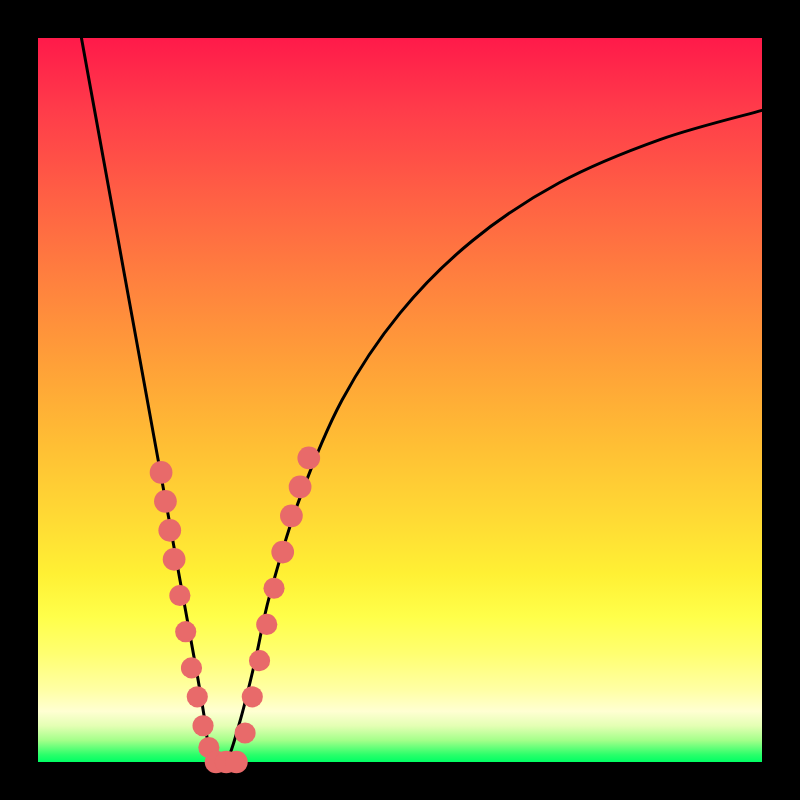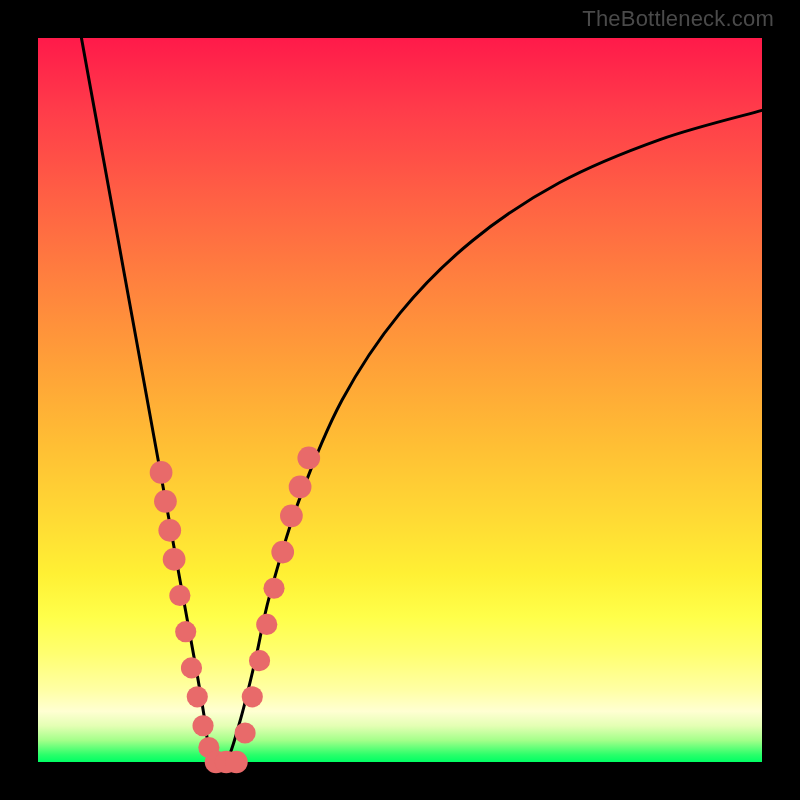--- a/index.html
+++ b/index.html
@@ -63,21 +63,20 @@
     width: 724px;
     height: 724px;
     overflow: visible;
   }
 </style>
 </head>
 <body>
 
 <div class="frame">
 
-  <div class="watermark">TheBottleneck.com</div>
 
   <div class="plot-area">
     <svg class="curve" viewBox="0 0 724 724" preserveAspectRatio="none">
       <path id="curve-path" fill="none" stroke-linecap="round" stroke-linejoin="round" d="M 43.44 0.00 C 45.85 13.27, 53.09 53.09, 57.92 79.64 C 62.75 106.19, 67.57 132.73, 72.40 159.28 C 77.23 185.83, 82.05 212.37, 86.88 238.92 C 91.71 265.47, 96.53 292.01, 101.36 318.56 C 106.19 345.11, 111.01 371.65, 115.84 398.20 C 120.67 424.75, 125.49 451.29, 130.32 477.84 C 135.15 504.39, 139.97 530.93, 144.80 557.48 C 149.63 584.03, 155.66 616.61, 159.28 637.12 C 162.90 657.63, 164.11 666.08, 166.52 680.56 C 168.93 695.04, 170.14 716.76, 173.76 724.00 C 177.38 731.24, 183.41 731.24, 188.24 724.00 C 193.07 716.76, 197.89 697.45, 202.72 680.56 C 207.55 663.67, 212.37 643.15, 217.20 622.64 C 222.03 602.13, 224.44 584.03, 231.68 557.48 C 238.92 530.93, 248.57 495.94, 260.64 463.36 C 272.71 430.78, 287.19 393.37, 304.08 362.00 C 320.97 330.63, 340.28 301.67, 362.00 275.12 C 383.72 248.57, 407.85 224.44, 434.40 202.72 C 460.95 181.00, 489.91 161.69, 521.28 144.80 C 552.65 127.91, 588.85 113.43, 622.64 101.36 C 656.43 89.29, 707.11 77.23, 724.00 72.40" stroke="#000000" stroke-width="3"></path>
       <g id="markers">
           <circle cx="123.08" cy="434.40" r="11.37" fill="#e86a6a"></circle>
           <circle cx="127.42" cy="463.36" r="11.37" fill="#e86a6a"></circle>
           <circle cx="131.77" cy="492.32" r="11.37" fill="#e86a6a"></circle>
           <circle cx="136.11" cy="521.28" r="11.37" fill="#e86a6a"></circle>
           <circle cx="141.90" cy="557.48" r="10.57" fill="#e86a6a"></circle>

